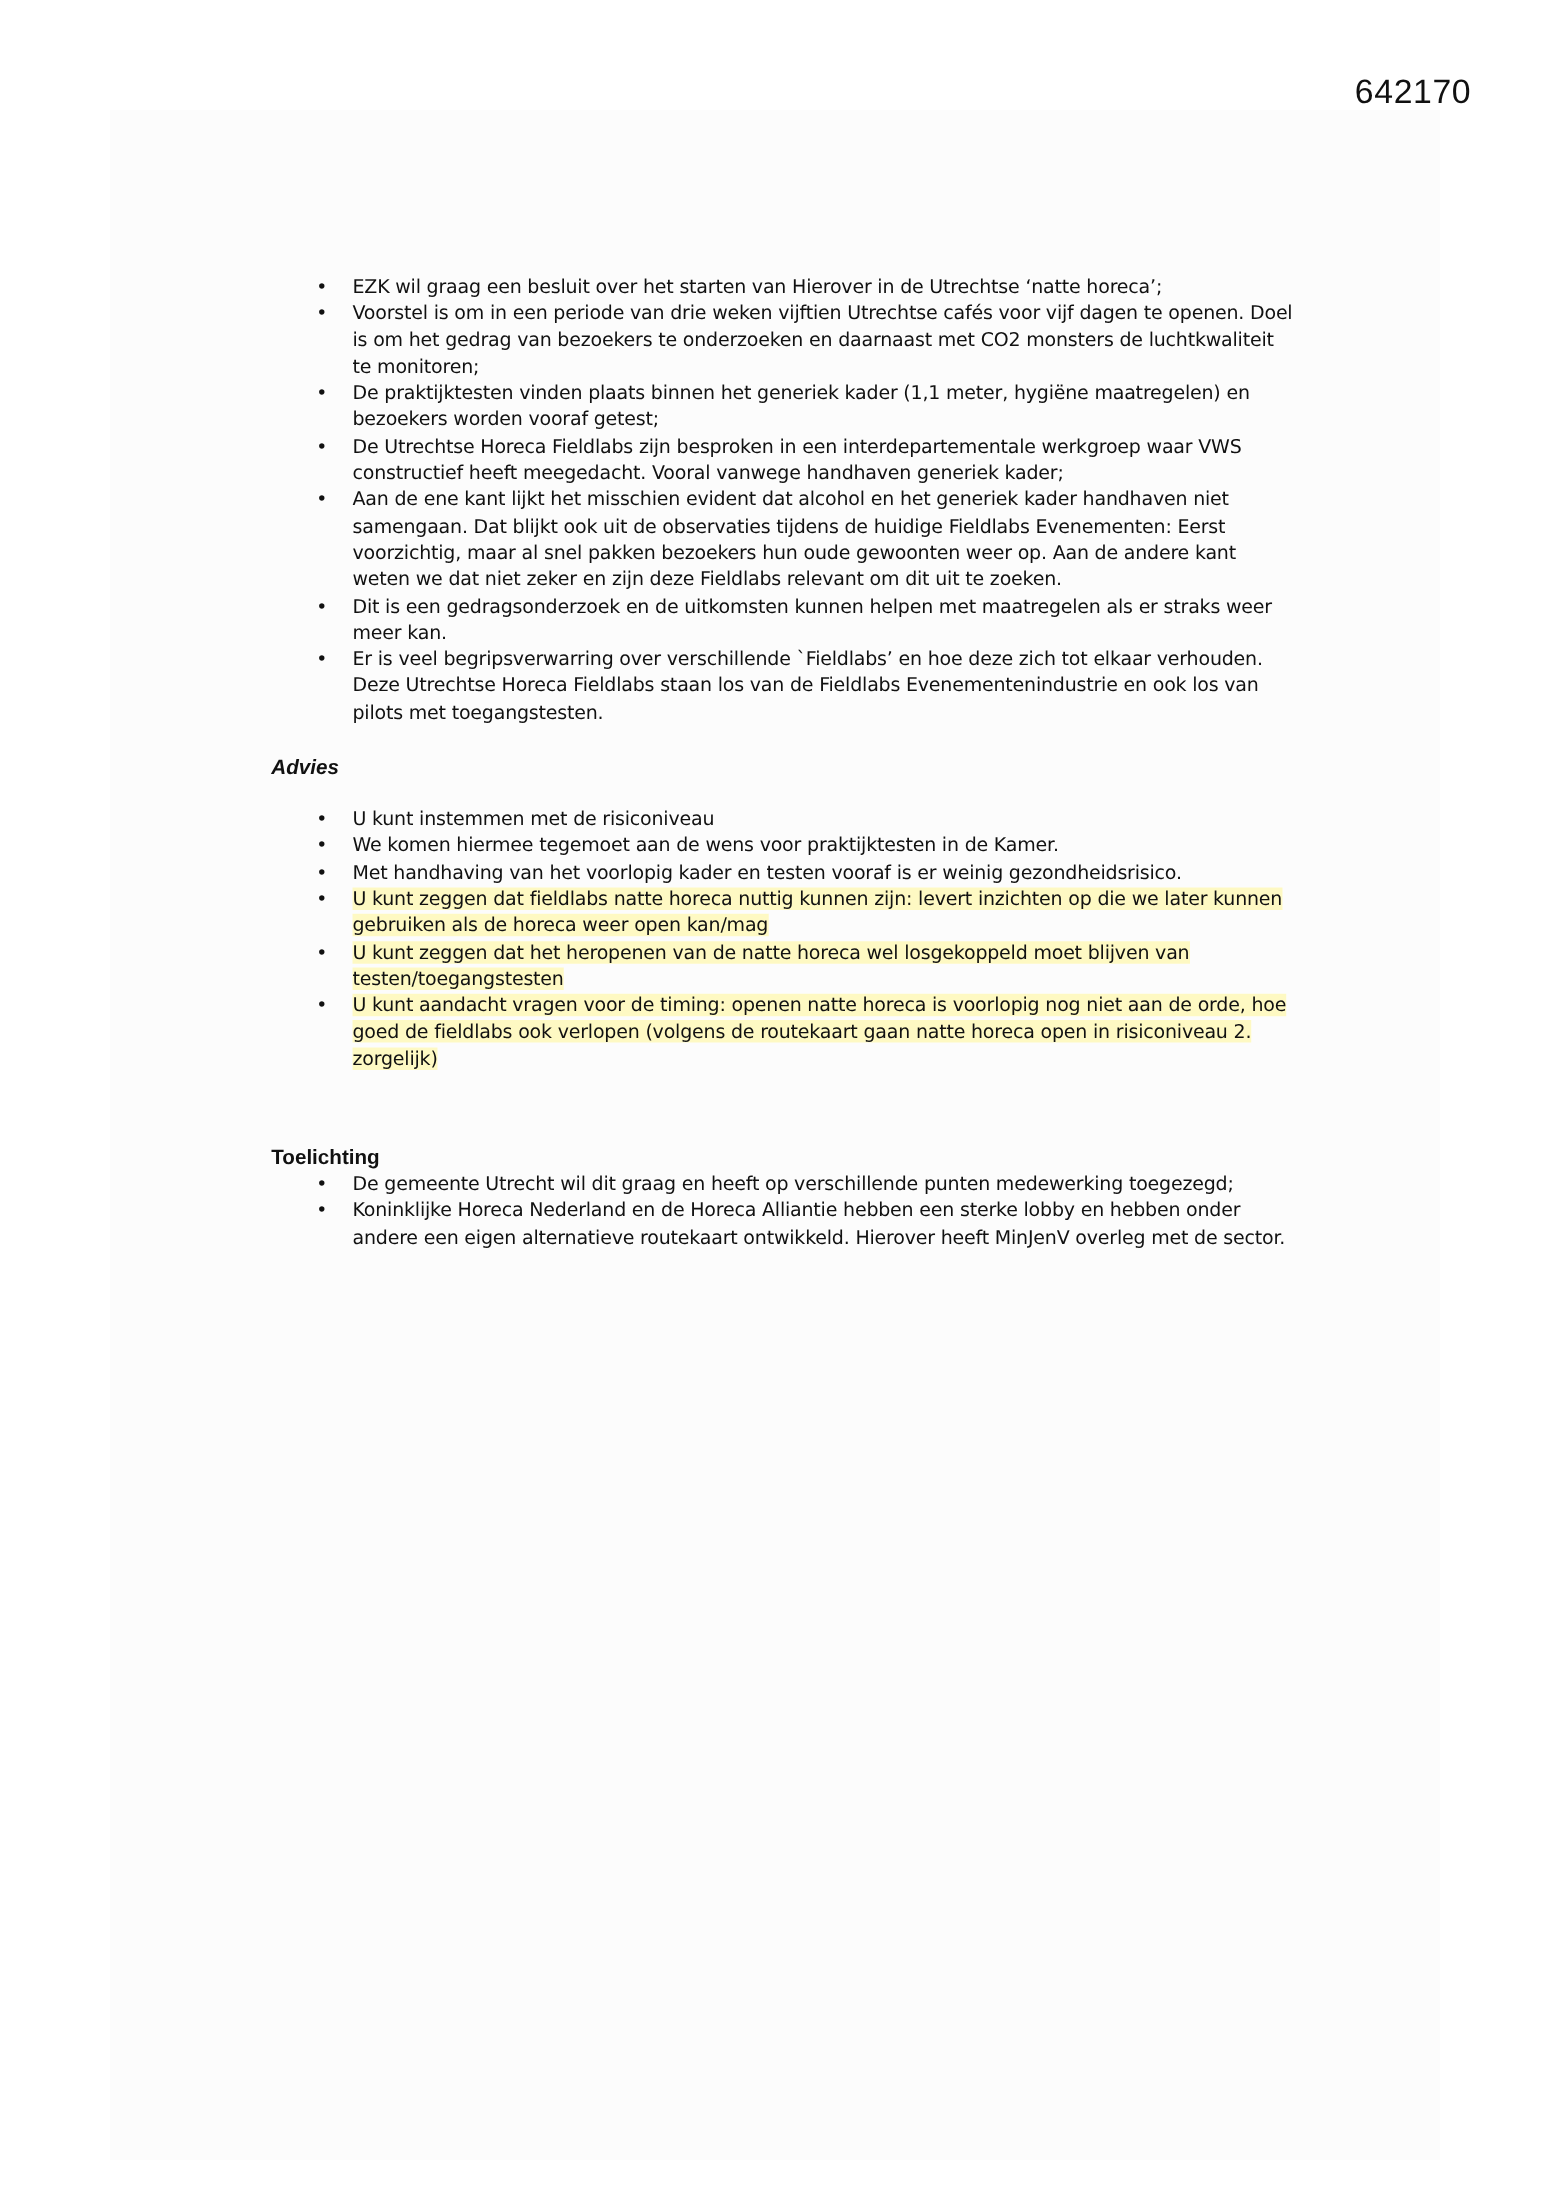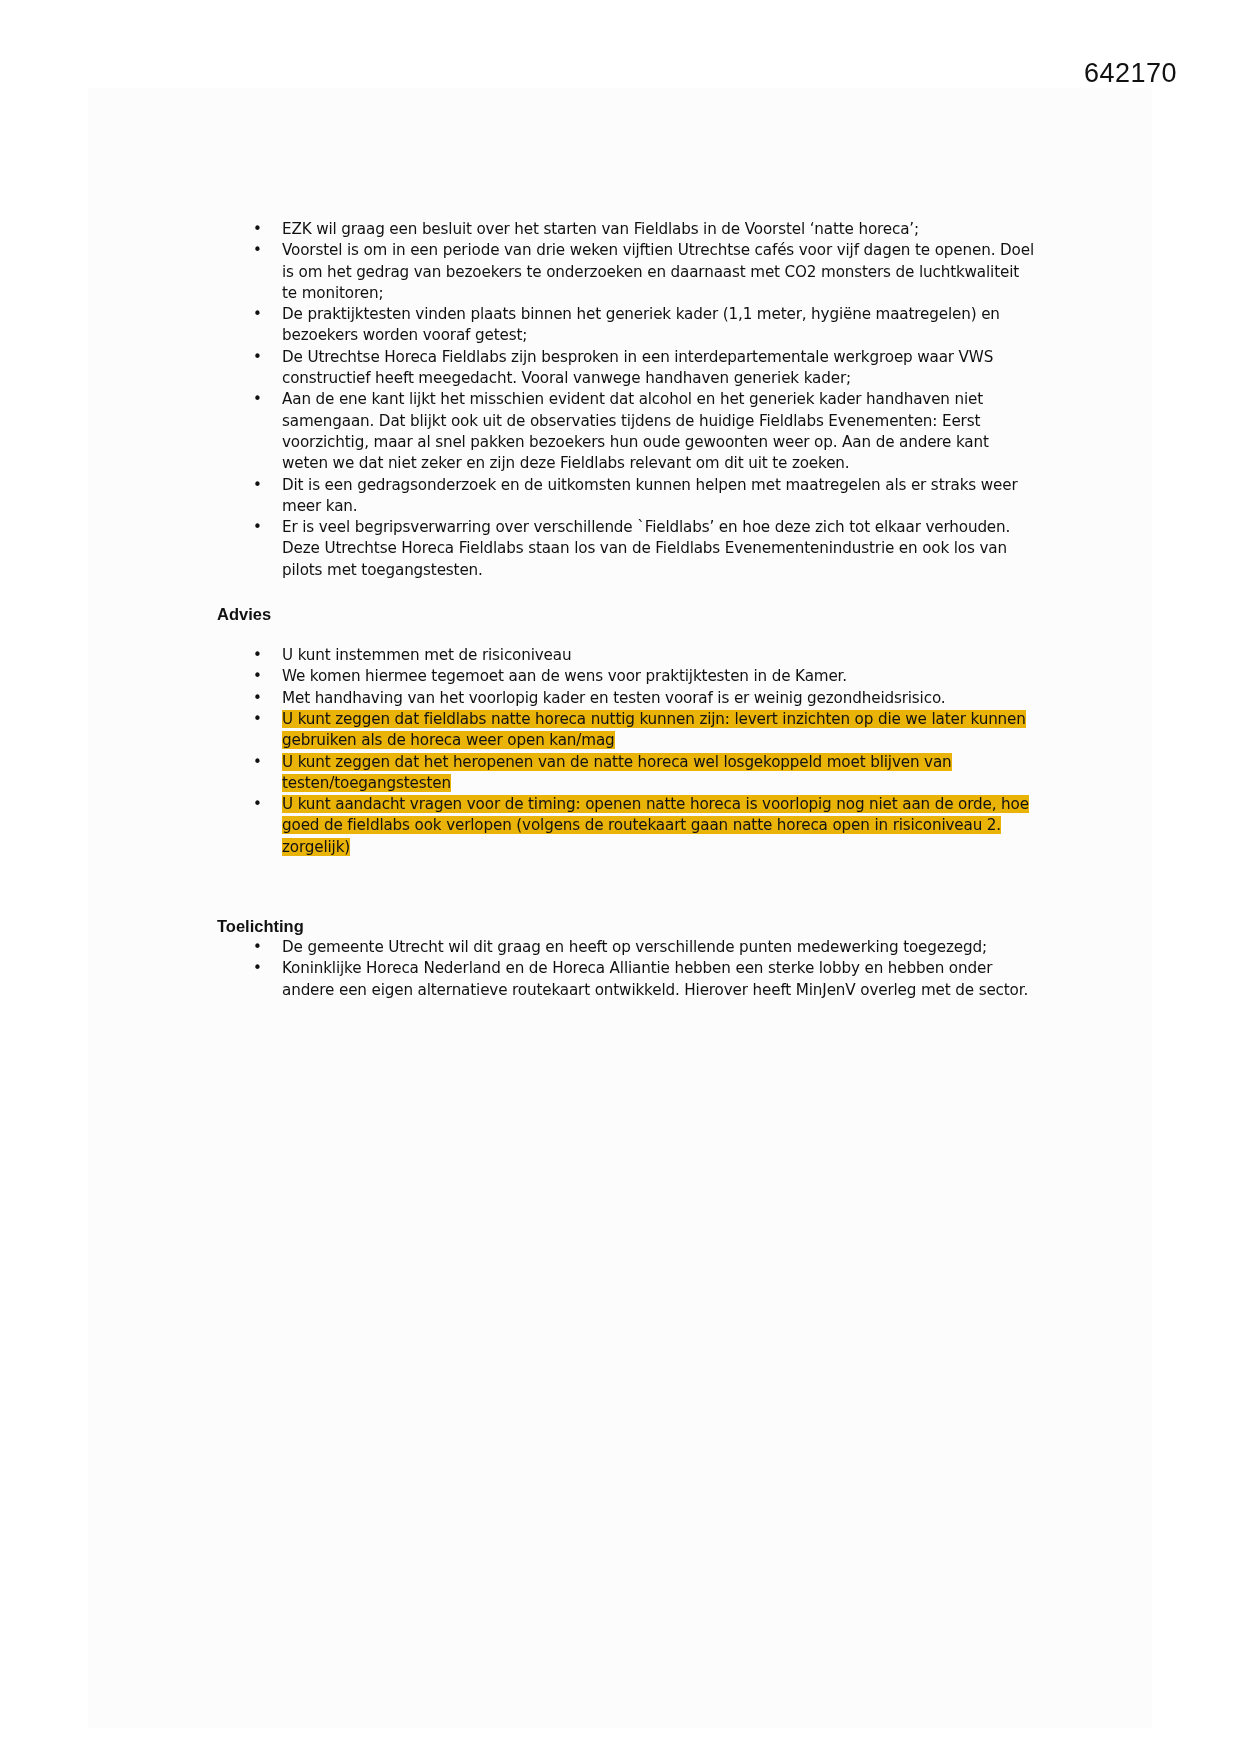--- a/index.html
+++ b/index.html
@@ -59,38 +59,38 @@
       line-height: 21.3px;
       letter-spacing: -0.15px;
     }
     .bullet {
       position: absolute;
       left: 36px;
       top: 0;
       font-size: 15px;
     }
     .hl {
-      background: #eab308;
+      background: #fef9c3;
     }
     .sec-korte { margin-bottom: 0; }
-    .sec-advies-title { margin-top: 22px; }
+    .sec-advies-title { margin-top: 22px; font-style: italic; }
     .advies-list { margin-top: 20px !important; }
     .sec-toelichting-title { margin-top: 57px; }
   </style>
 </head>
 <body>
 
 <div class="doc-id">642170</div>
 
 <div class="page"></div>
 
 <div class="content">
 
   <ul class="bullets sec-korte">
-    <li><span class="bullet">•</span><span>EZK wil graag een besluit over het starten van Fieldlabs in de Voorstel ‘natte horeca’;</span></li>
+    <li><span class="bullet">•</span><span>EZK wil graag een besluit over het starten van Hierover in de Utrechtse ‘natte horeca’;</span></li>
     <li><span class="bullet">•</span><span>Voorstel is om in een periode van drie weken vijftien Utrechtse cafés voor vijf dagen te openen. Doel is om het gedrag van bezoekers te onderzoeken en daarnaast met CO2 monsters de luchtkwaliteit te monitoren;</span></li>
     <li><span class="bullet">•</span><span>De praktijktesten vinden plaats binnen het generiek kader (1,1 meter, hygiëne maatregelen) en bezoekers worden vooraf getest;</span></li>
     <li><span class="bullet">•</span><span>De Utrechtse Horeca Fieldlabs zijn besproken in een interdepartementale werkgroep waar VWS constructief heeft meegedacht. Vooral vanwege handhaven generiek kader;</span></li>
     <li><span class="bullet">•</span><span>Aan de ene kant lijkt het misschien evident dat alcohol en het generiek kader handhaven niet samengaan. Dat blijkt ook uit de observaties tijdens de huidige Fieldlabs Evenementen: Eerst voorzichtig, maar al snel pakken bezoekers hun oude gewoonten weer op. Aan de andere kant weten we dat niet zeker en zijn deze Fieldlabs relevant om dit uit te zoeken.</span></li>
     <li><span class="bullet">•</span><span>Dit is een gedragsonderzoek en de uitkomsten kunnen helpen met maatregelen als er straks weer meer kan.</span></li>
     <li><span class="bullet">•</span><span>Er is veel begripsverwarring over verschillende `Fieldlabs’ en hoe deze zich tot elkaar verhouden. Deze Utrechtse Horeca Fieldlabs staan los van de Fieldlabs Evenementenindustrie en ook los van pilots met toegangstesten.</span></li>
   </ul>
 
   <h2 class="section-title sec-advies-title">Advies</h2>
   <ul class="bullets advies-list">

